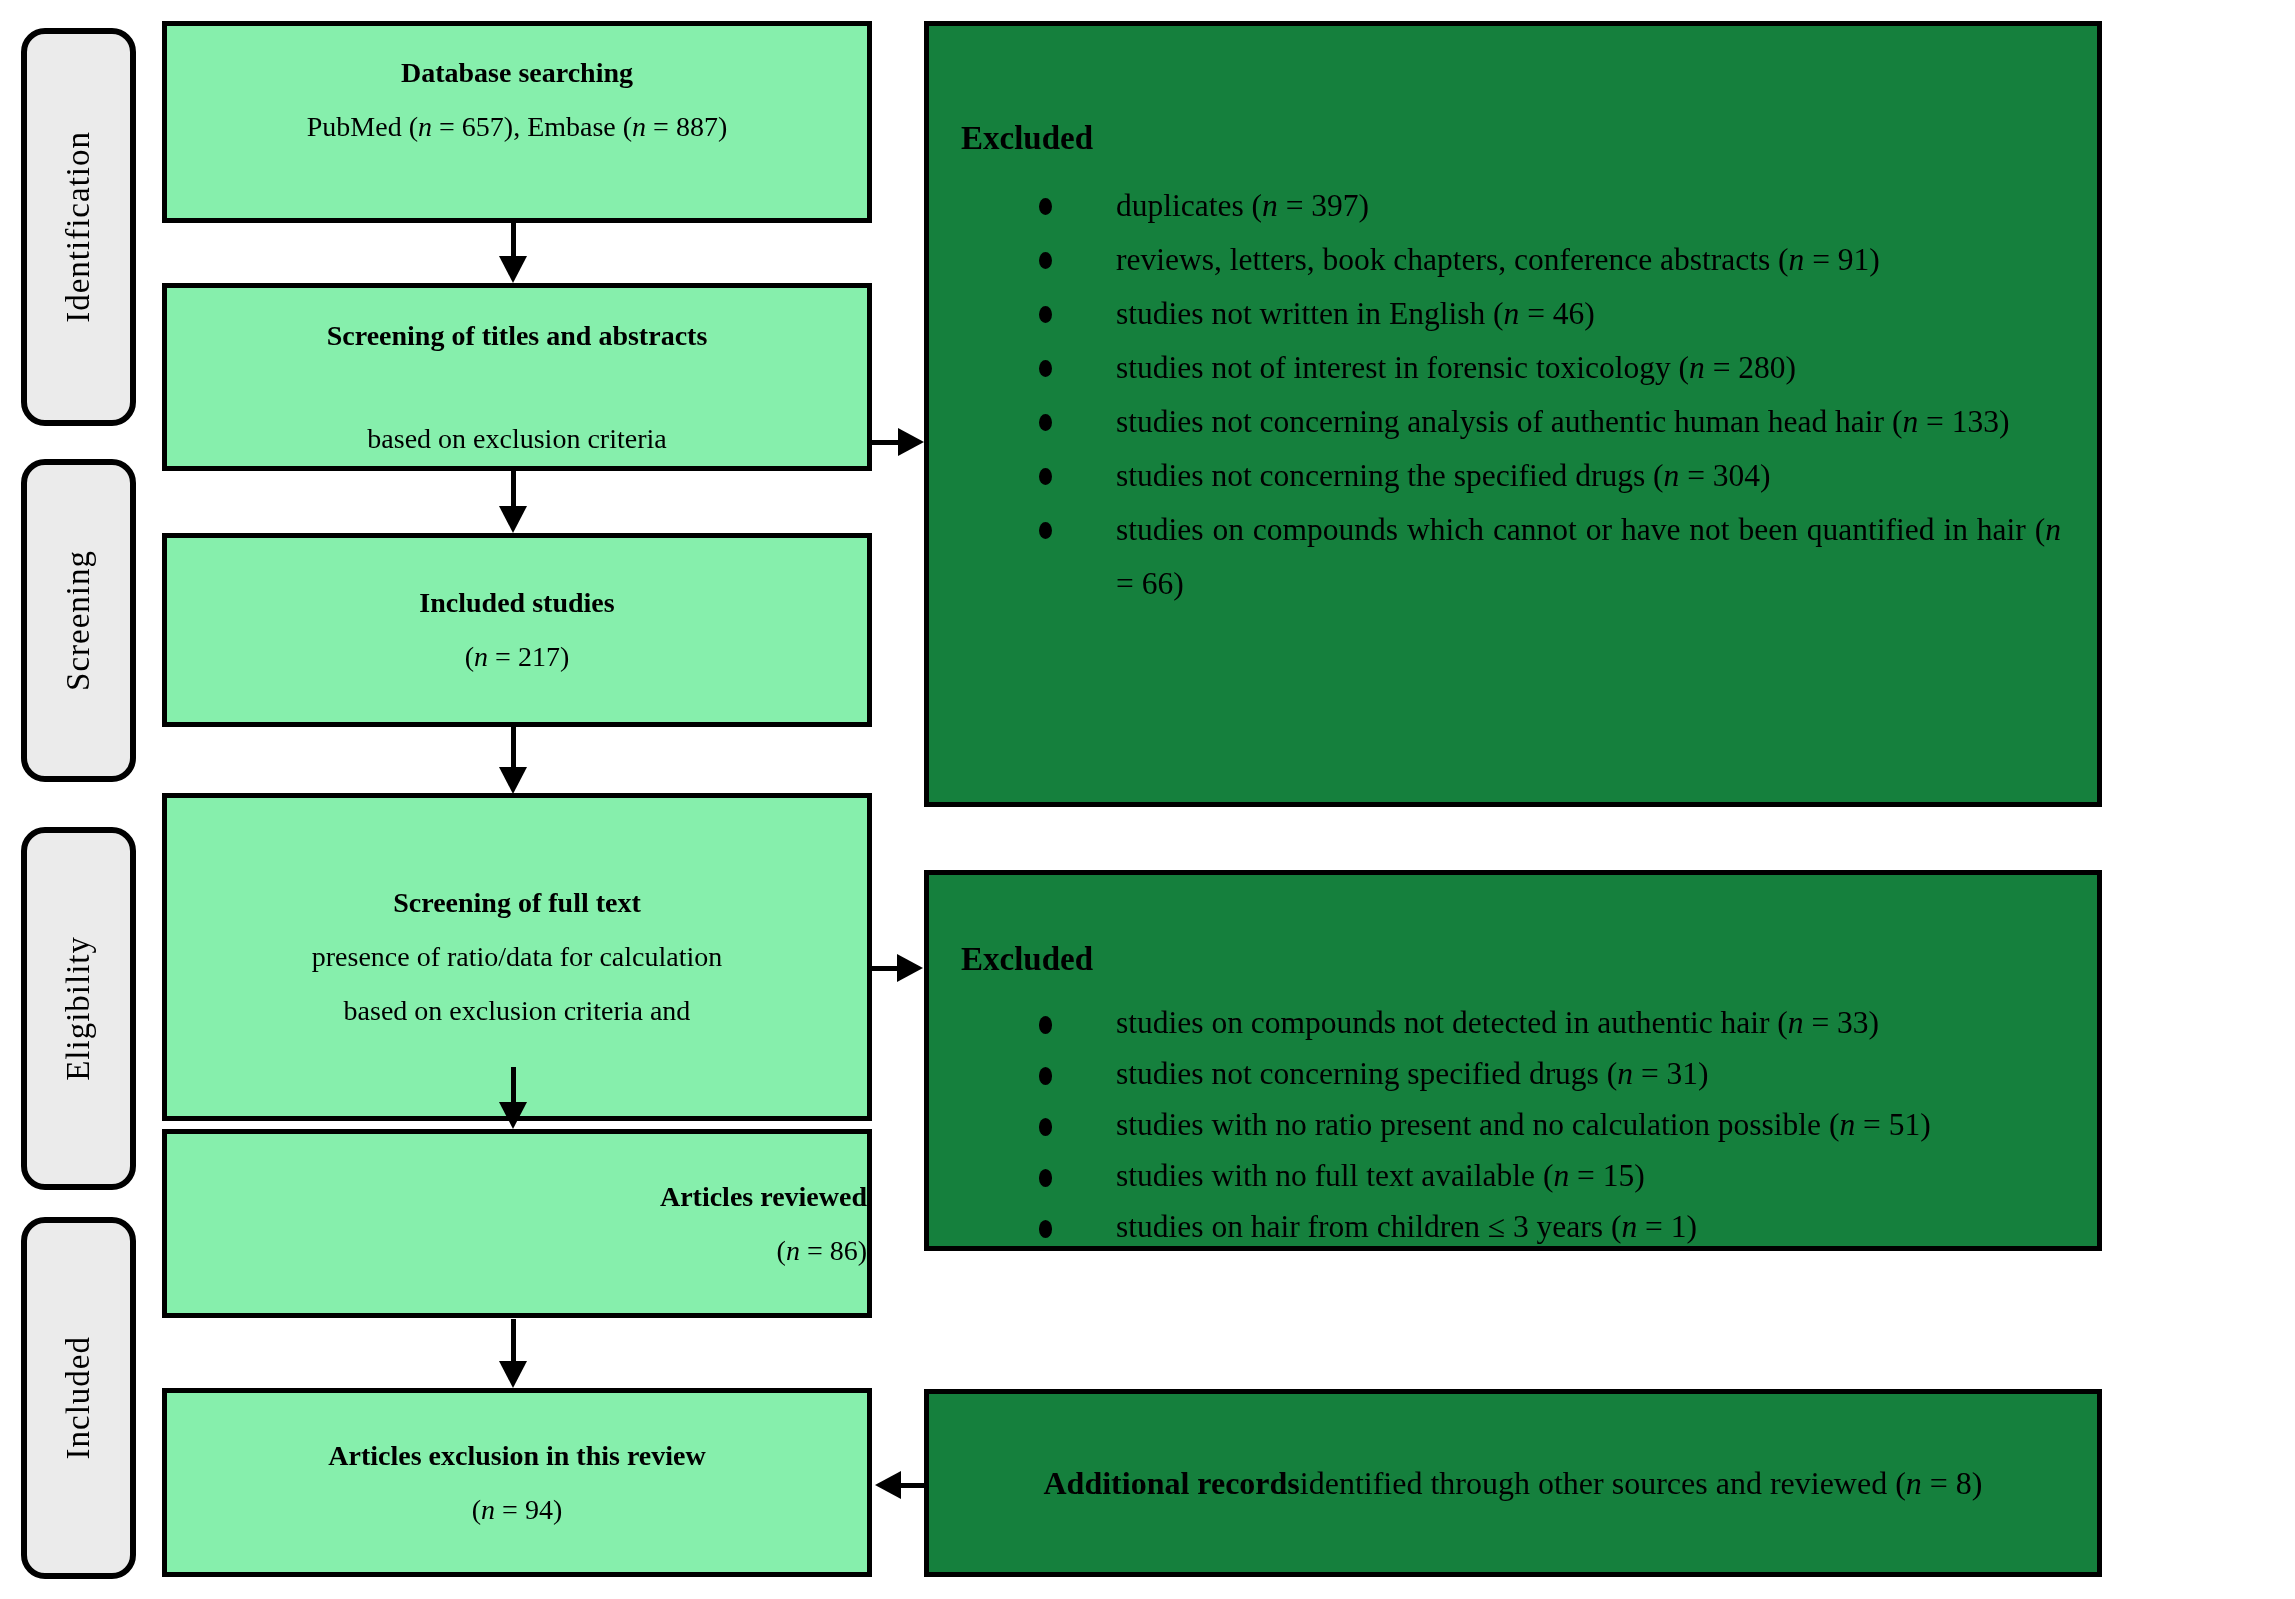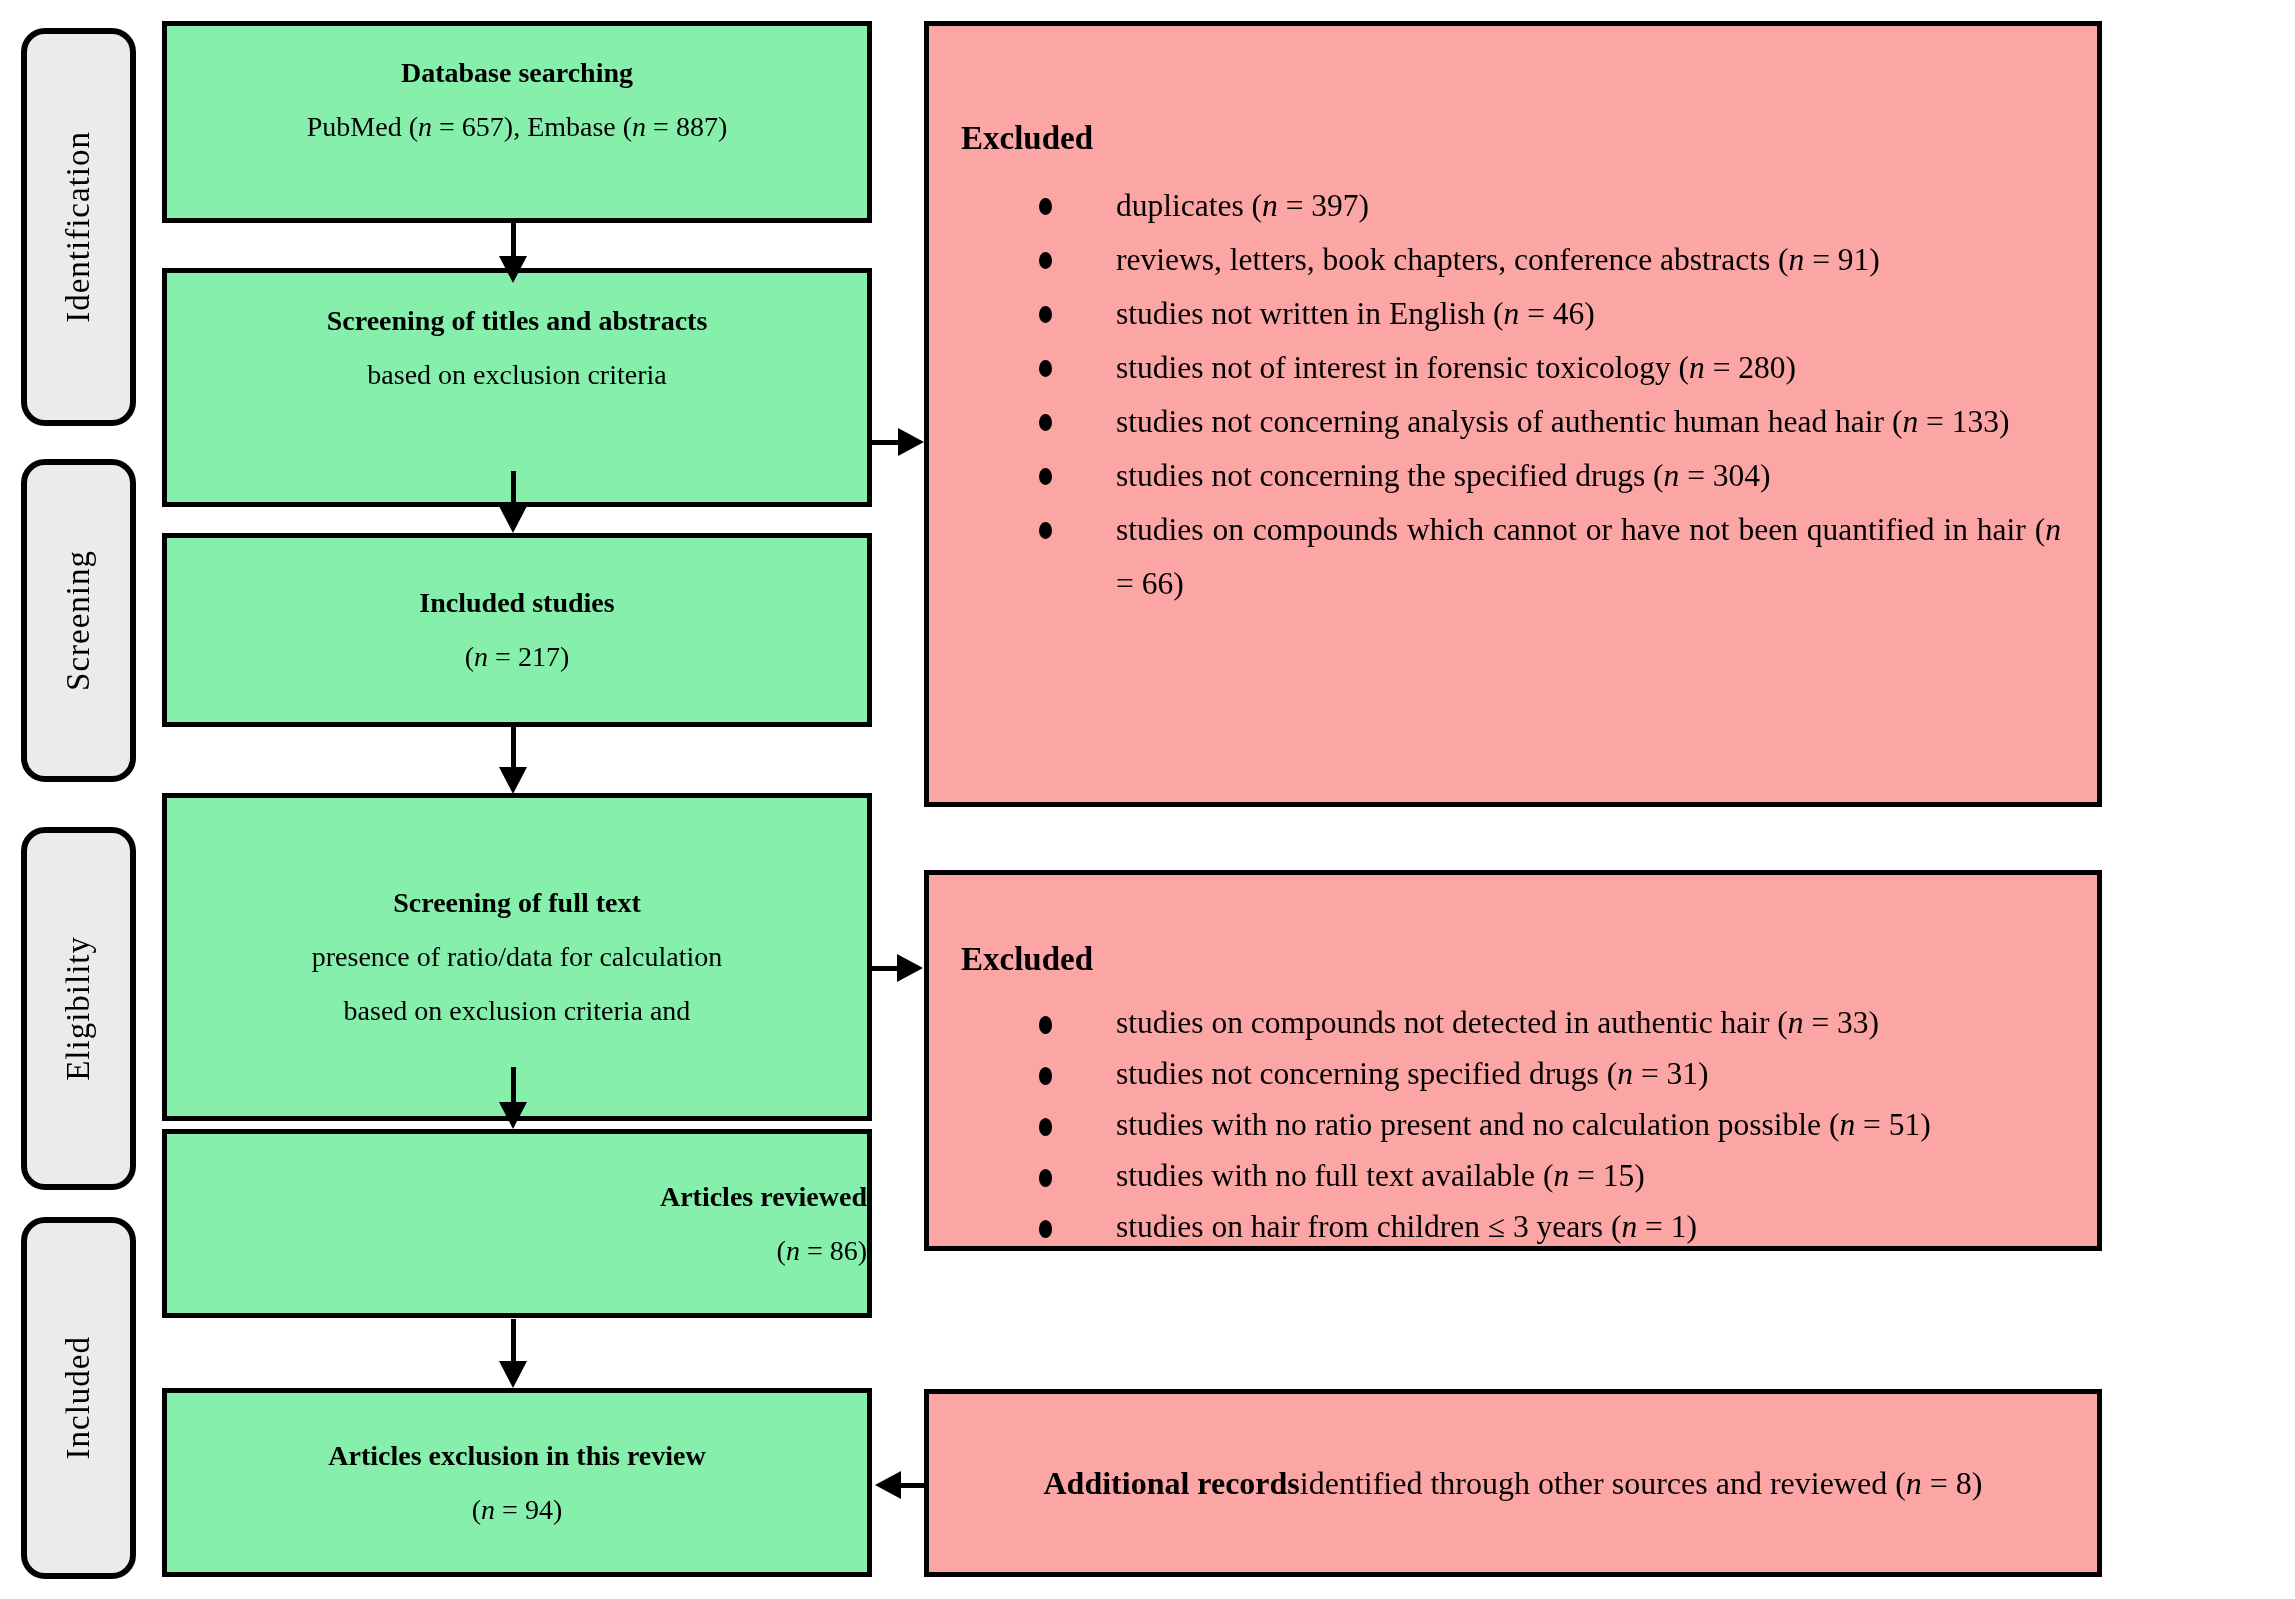--- a/index.html
+++ b/index.html
@@ -27,21 +27,21 @@
     background:#86efac;border:5.7px solid #000;box-sizing:border-box;
     display:flex;flex-direction:column;align-items:center;
     text-align:center;font-size:28px;line-height:54px;
   }
   .fbox.center{justify-content:center;}
   .fbox.top{justify-content:flex-start;padding-top:20.6px;}
   .fbox .title{font-weight:bold;}
   
   .rbox{
     position:absolute;left:924px;width:1178px;
-    background:#fca5a5;border:5.7px solid #000;box-sizing:border-box;
+    background:#15803d;border:5.7px solid #000;box-sizing:border-box;
   }
   .rbox .heading{font-weight:bold;font-size:33px;line-height:54px;}
   .xlist{list-style:none;margin:0;padding:0;}
   .xlist li{
     position:relative;padding-left:155px;
     font-size:31.5px;line-height:54px;
   }
   .xlist li::before{
     content:"";position:absolute;left:78px;top:18.6px;
     width:13.4px;height:17.6px;background:#000;border-radius:50%;
@@ -104,21 +104,21 @@
   </div>
   <div class="stage" style="top:1217px;height:362px;">
     <span class="stage-label">Included</span>
   </div>
 
   <div class="fbox top" style="top:20.6px;height:202px;">
     <div class="title">Database searching</div>
     <div class="sub">PubMed (<i>n</i> = 657), Embase (<i>n</i> = 887)</div>
   </div>
 
-  <div class="fbox top" style="top:268px;height:239px;">
+  <div class="fbox top" style="top:283px;height:188px;justify-content:space-between;">
     <div class="title">Screening of titles and abstracts</div>
     <div class="sub">based on exclusion criteria</div>
   </div>
 
   <div class="fbox center" style="top:533px;height:194px;">
     <div class="title">Included studies</div>
     <div class="sub">(<i>n</i> = 217)</div>
   </div>
 
   <div class="fbox center" style="top:793px;height:328px;">

